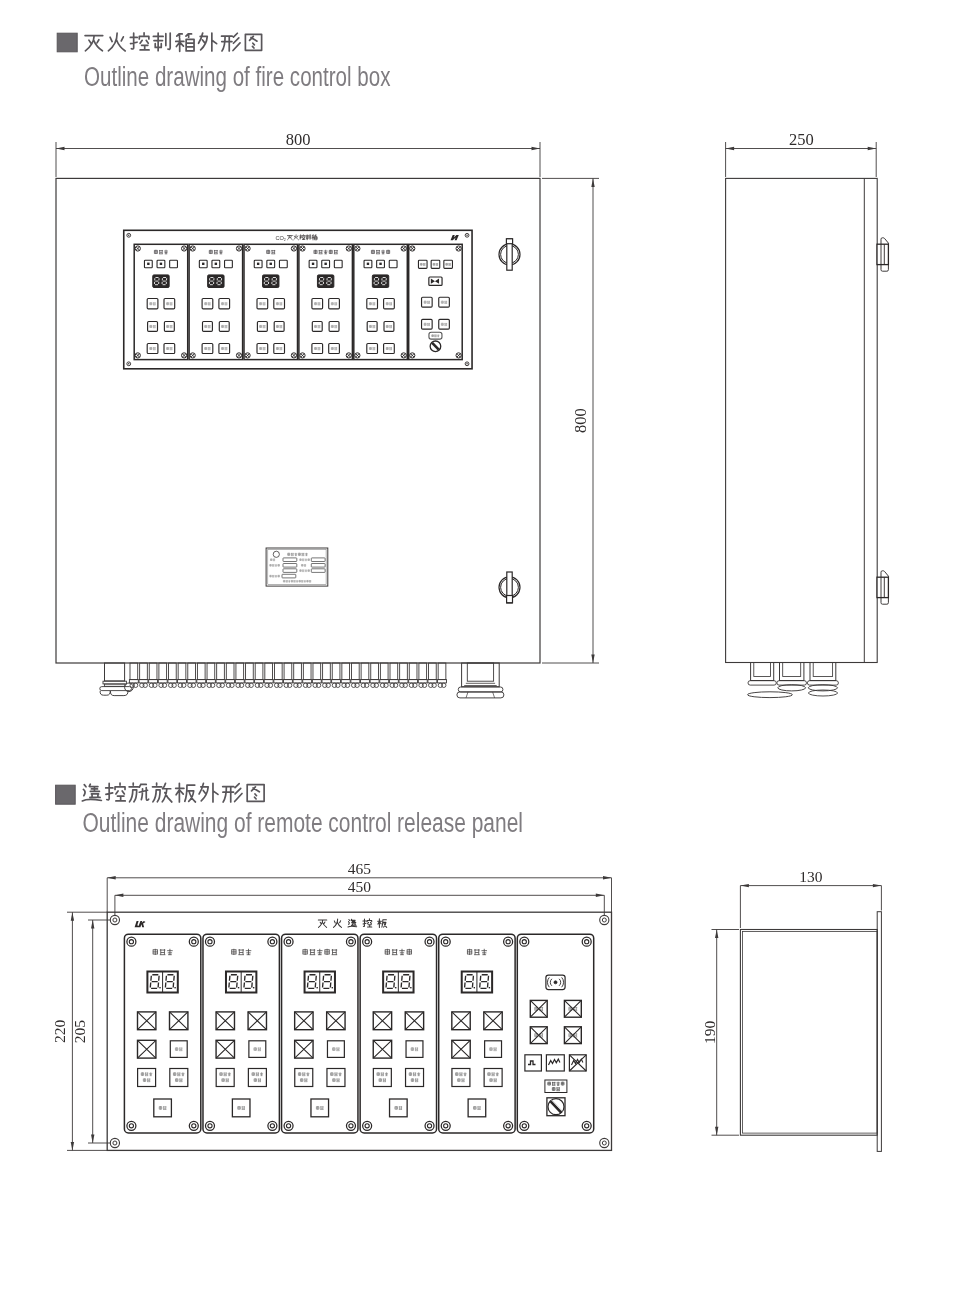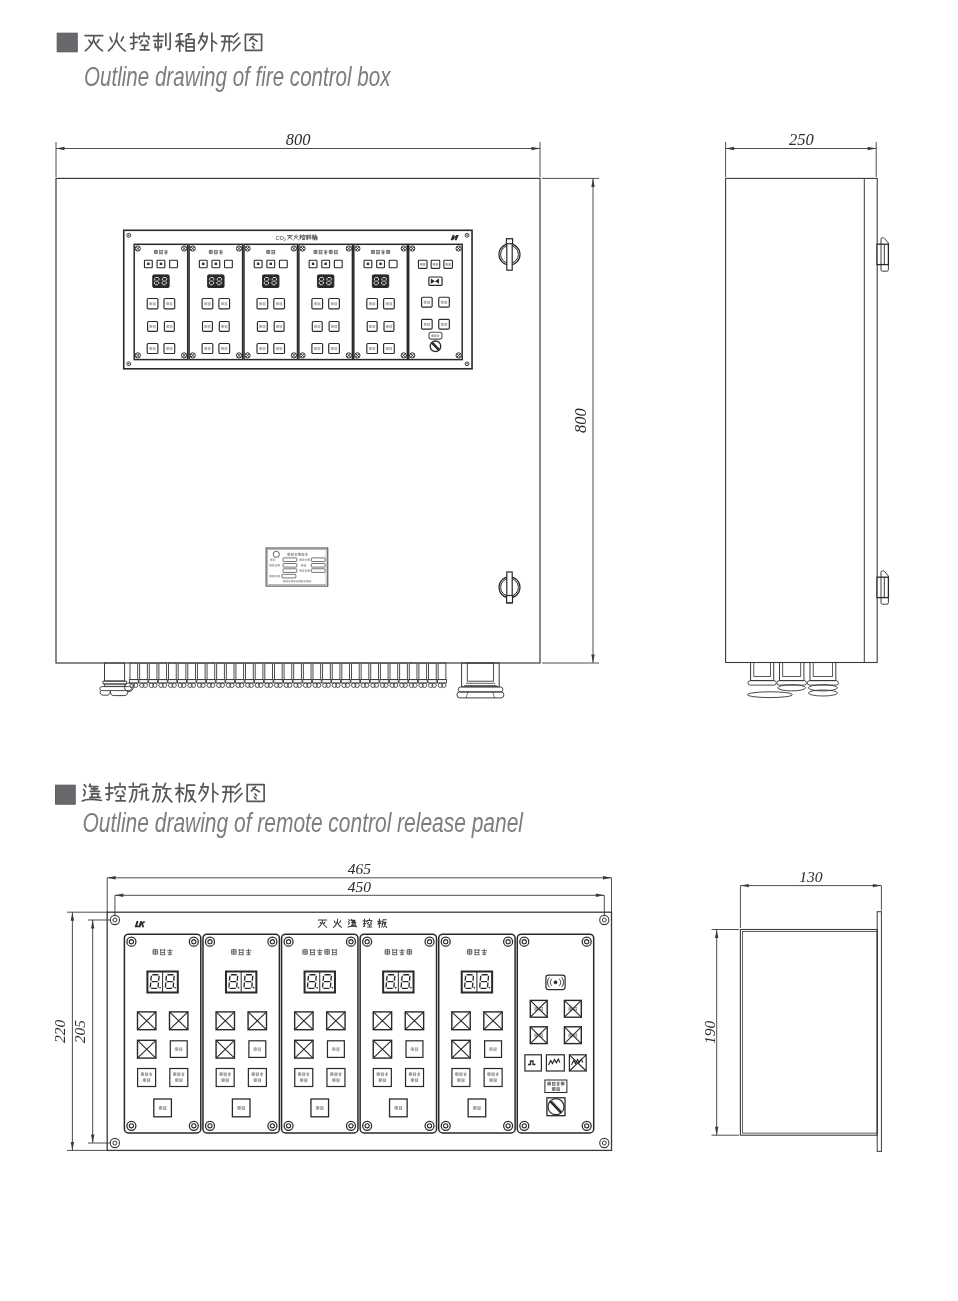--- a/index.html
+++ b/index.html
@@ -1,12 +1,12 @@
 <!DOCTYPE html>
-<html><head><meta charset="utf-8"><style>html,body{margin:0;padding:0;background:#fff;}svg{display:block;}#wrap{opacity:0.999;font-style:italic;}</style></head><body>
+<html><head><meta charset="utf-8"><style>html,body{margin:0;padding:0;background:#fff;}svg{display:block;}#wrap{opacity:0.999;}</style></head><body>
 <div id="wrap">
     <svg width="958" height="1301" viewBox="0 0 958 1301">
       <rect x="0" y="0" width="958" height="1301" fill="#ffffff"></rect>
       <defs>
         <path id="g_mie" d="M1.5,3.8 H18.5 M10.3,3.8 C10,9.5 6.5,15 1.8,18.5 M9.6,8 C11.5,12.5 15,16.5 18.2,18.5 M5.2,8.2 L7.2,11.2 M14.8,7.8 L13,10.8"></path>
 <path id="g_huo" d="M3.6,5.4 L5.6,9.6 M16.4,5.0 L14.4,9.0 M10.4,1.5 C10.4,8 7,14.5 2,18.5 M9.6,7.6 C11.6,12.6 15,16.6 18.2,18.6"></path>
 <path id="g_kong" d="M4.4,1.5 V15.2 Q4.4,17.4 2.2,16.4 M1.2,5.6 H7.8 M1.4,11.6 L7.6,10.2 M14.4,1.2 V3.0 M9.8,4.6 H19.0 M9.8,4.6 V7.0 M19.0,4.6 V7.0 M12.6,8.4 L10.6,11.2 M16.4,8.4 L18.4,11.2 M12.0,13.2 H18.0 M15.0,13.2 V17.4 M10.6,17.6 H19.2"></path>
 <path id="g_zhi" d="M1.4,4.6 H10.8 M6.0,1.4 V18.4 M2.0,8.6 H10.2 M3.2,11.6 V15.2 H9.0 V11.6 M13.4,2.0 V13.4 M17.6,1.4 V15.4 Q17.6,17.8 15.4,16.8"></path>
 <path id="g_xiang" d="M2.0,4.4 L4.2,2.2 H7.2 M4.6,2.4 V5.4 M10.8,4.4 L13.0,2.2 H16.2 M13.4,2.4 V5.4 M4.8,6.8 V19.0 M1.0,9.4 H8.8 M4.4,10.8 L1.6,14.4 M5.4,10.8 L8.4,14.0 M11.0,7.4 H18.6 V18.6 H11.0 Z M11.0,11.0 H18.6 M11.0,14.6 H18.6"></path>
 <path id="g_wai" d="M5.0,1.4 C4.2,5 2.6,8.6 1.0,11.2 M2.6,4.6 H9.4 C9.0,9.6 7.0,14 3.0,17.6 M4.8,8.0 L6.8,10.6 M13.8,1.4 V18.6 M14.2,8.6 L18.4,11.6"></path>

